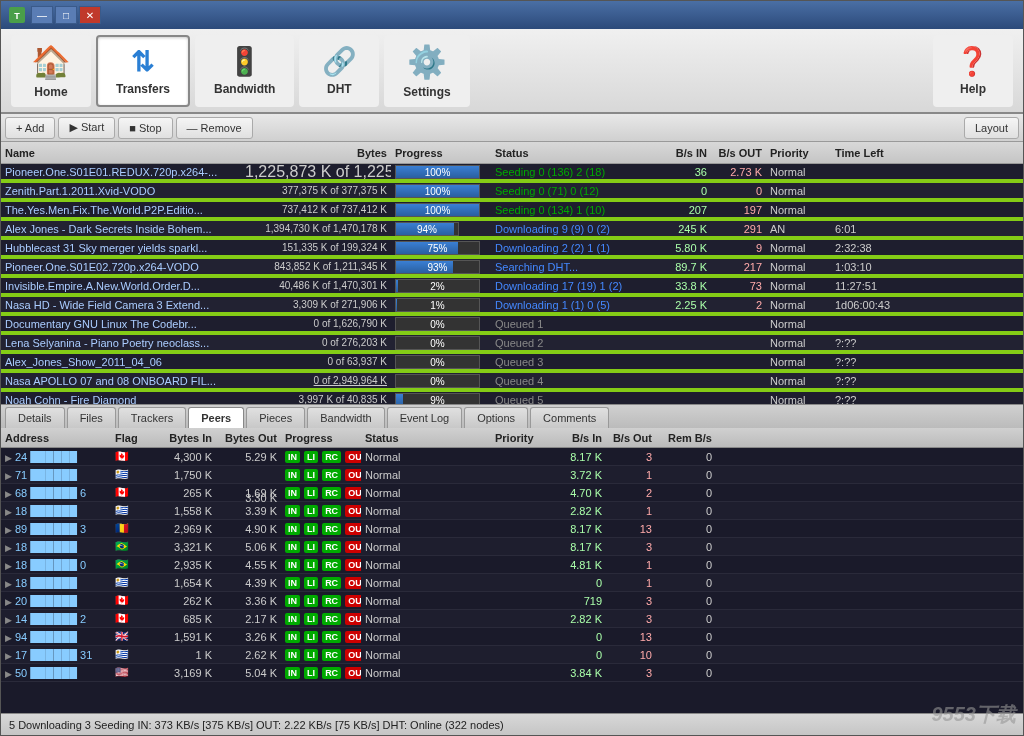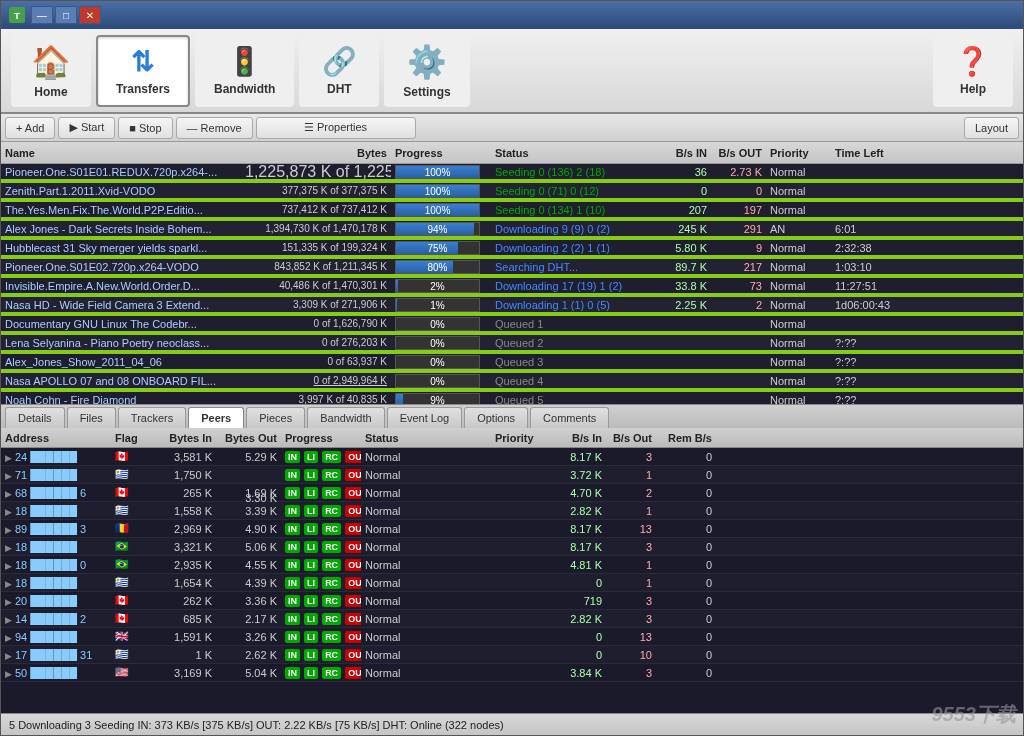--- a/index.html
+++ b/index.html
@@ -341,21 +341,20 @@
       <span class="icon" style="font-size:28px;color:#cc9900;">❓</span>
       <span class="label">Help</span>
     </button>
   </div>
 
   <div class="actionbar">
     <button class="action-btn">+ Add</button>
     <button class="action-btn">▶ Start</button>
     <button class="action-btn">■ Stop</button>
     <button class="action-btn">— Remove</button>
-    <button class="action-btn" style="flex:1;max-width:160px;justify-content:center;">☰ Properties</button>
     <button class="action-btn" style="margin-left:auto;">Layout</button>
   </div>
 
   <div class="table-header">
     <span class="col col-name">Name</span>
     <span class="col col-bytes">Bytes</span>
     <span class="col col-progress">Progress</span>
     <span class="col col-status">Status</span>
     <span class="col col-bsin">B/s IN</span>
     <span class="col col-bsout">B/s OUT</span>
@@ -407,21 +406,21 @@
     <span class="col col-status" style="color:#00aa00;">Seeding 0 (134) 1 (10)</span>
     <span class="col col-bsin" style="color:#aaffaa;">207</span>
     <span class="col col-bsout" style="color:#ffaaaa;">197</span>
     <span class="col col-priority" style="color:#ccc;">Normal</span>
     <span class="col col-timeleft" style="color:#ccc;"></span>
   </div>
       <div class="torrent-row alt">
     <span class="col col-name" style="color:#aaccff;">Alex Jones - Dark Secrets Inside Bohem...</span>
     <span class="col col-bytes" style="color:#ccc;font-size:10px;">1,394,730 K of 1,470,178 K</span>
     <span class="col col-progress">
-      <div class="progress-bar-wrap" style="width:85px;">
+      <div class="progress-bar-wrap" style="width:64px;">
         <div class="progress-bar-fill" style="width:94%;"></div>
         <span class="progress-text">94%</span>
       </div>
     </span>
     <span class="col col-status" style="color:#4488ff;">Downloading 9 (9) 0 (2)</span>
     <span class="col col-bsin" style="color:#aaffaa;">245 K</span>
     <span class="col col-bsout" style="color:#ffaaaa;">291</span>
     <span class="col col-priority" style="color:#ccc;">AN</span>
     <span class="col col-timeleft" style="color:#ccc;">6:01</span>
   </div>
@@ -439,21 +438,21 @@
     <span class="col col-bsout" style="color:#ffaaaa;">9</span>
     <span class="col col-priority" style="color:#ccc;">Normal</span>
     <span class="col col-timeleft" style="color:#ccc;">2:32:38</span>
   </div>
       <div class="torrent-row alt selected">
     <span class="col col-name" style="color:#aaccff;">Pioneer.One.S01E02.720p.x264-VODO</span>
     <span class="col col-bytes" style="color:#ccc;font-size:10px;">843,852 K of 1,211,345 K</span>
     <span class="col col-progress">
       <div class="progress-bar-wrap" style="width:85px;">
         <div class="progress-bar-fill" style="width:69%;"></div>
-        <span class="progress-text">80%</span>
+        <span class="progress-text">93%</span>
       </div>
     </span>
     <span class="col col-status" style="color:#4488ff;">Searching DHT...</span>
     <span class="col col-bsin" style="color:#aaffaa;">89.7 K</span>
     <span class="col col-bsout" style="color:#ffaaaa;">217</span>
     <span class="col col-priority" style="color:#ccc;">Normal</span>
     <span class="col col-timeleft" style="color:#ccc;">1:03:10</span>
   </div>
       <div class="torrent-row ">
     <span class="col col-name" style="color:#aaccff;">Invisible.Empire.A.New.World.Order.D...</span>
@@ -588,21 +587,21 @@
       <span class="pcol pcol-bsout">B/s Out</span>
       <span class="pcol pcol-rem">Rem B/s</span>
     </div>
 
     <div class="peers-area" id="peers-list">
     <div class="peer-row">
     <span class="pcol pcol-addr" style="color:#88ccff;">
       <span style="color:#888;font-size:9px;">▶</span> 24 ██████
     </span>
     <span class="pcol pcol-flag">🇨🇦</span>
-    <span class="pcol pcol-bytesin" style="color:#ccc;">3,581 K</span>
+    <span class="pcol pcol-bytesin" style="color:#ccc;">4,300 K</span>
     <span class="pcol pcol-bytesout" style="color:#ccc;">5.29 K</span>
     <span class="pcol pcol-prog">
       <span class="badge badge-in">IN</span>
       <span class="badge badge-li">LI</span>
       <span class="badge badge-rc">RC</span>
       <span class="badge badge-out">OUT</span>
       
       
     </span>
     <span class="pcol pcol-status" style="color:#ccc;">Normal</span>

